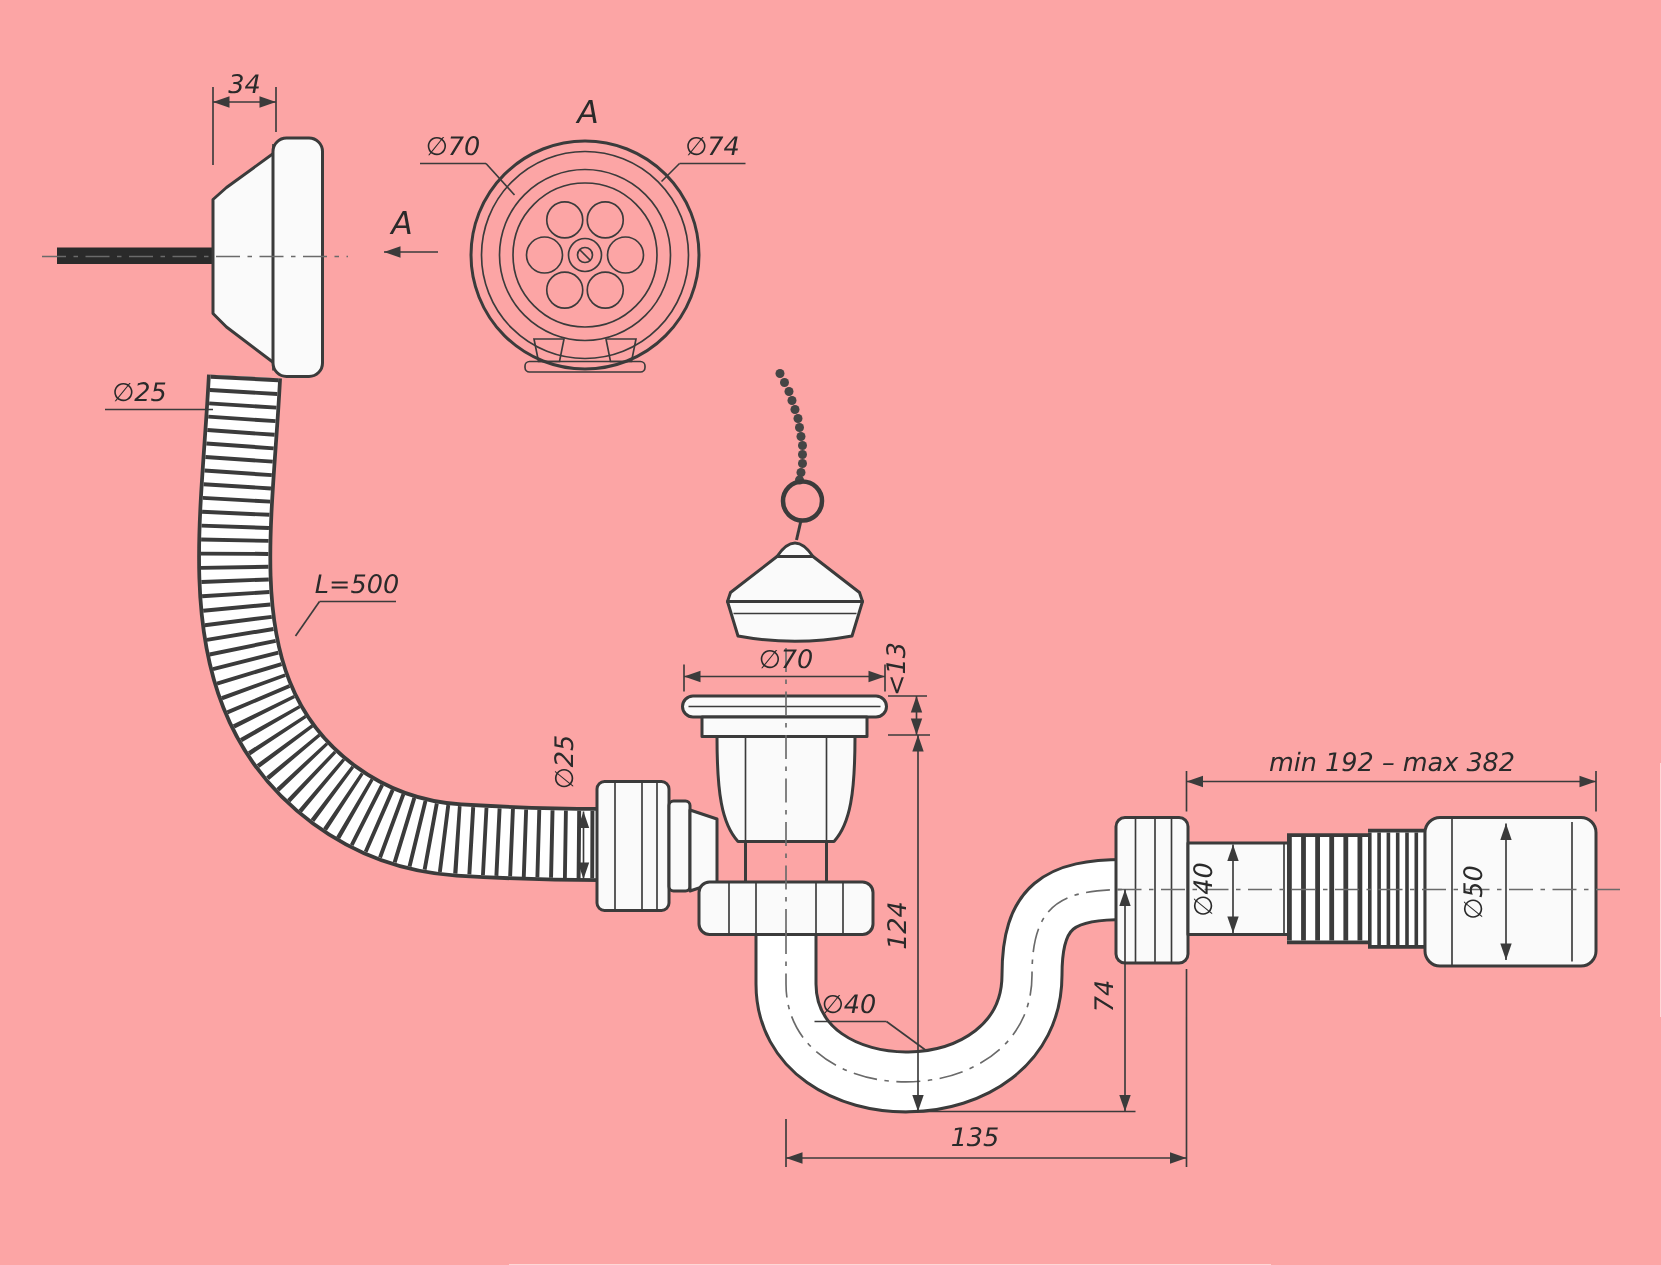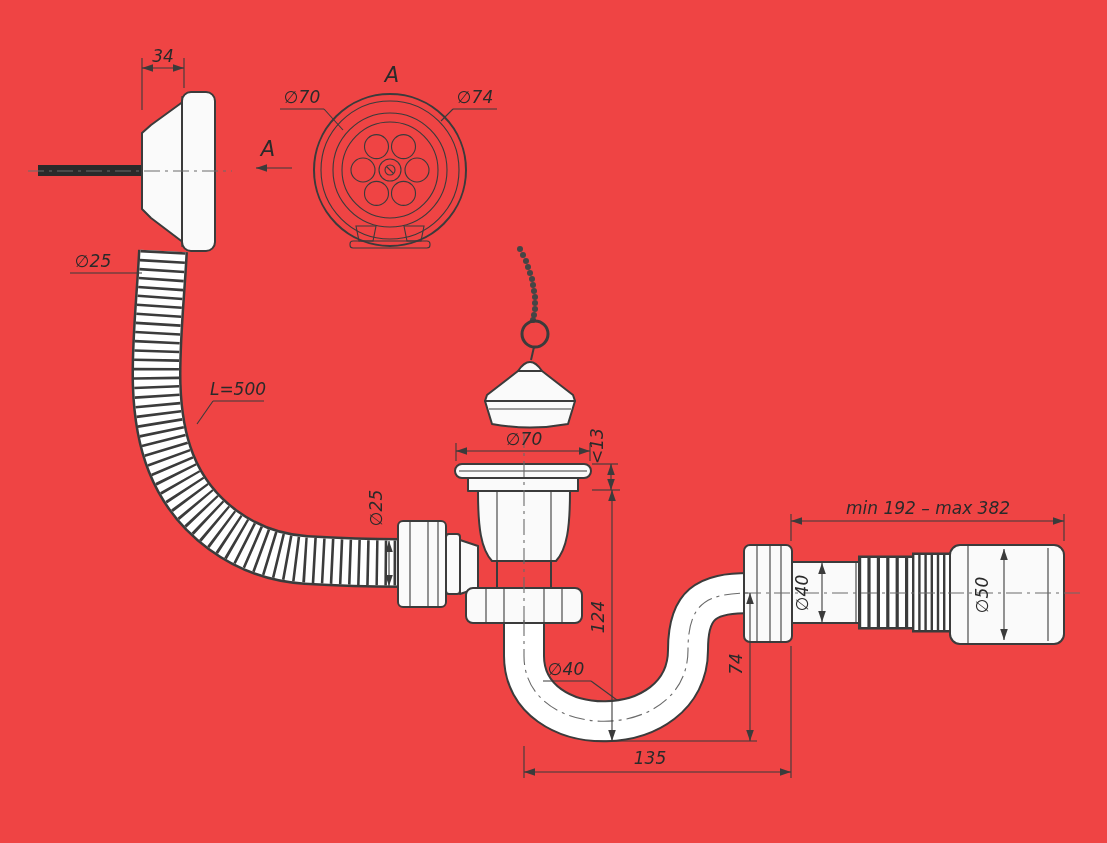--- a/index.html
+++ b/index.html
@@ -1,16 +1,16 @@
 <!DOCTYPE html>
 <html><head>
 <meta charset="utf-8">
 <style>
   html,body{margin:0;padding:0;background:#fff;}
-  .canvas{position:relative;width:1107px;height:843px;background:#ef4444;overflow:hidden;}
+  .canvas{position:relative;width:1107px;height:843px;background:#fca5a5;overflow:hidden;}
   svg{display:block;}
   .s   {stroke:#3b3b3b;stroke-width:2;fill:none;stroke-linejoin:round;}
   .sf  {stroke:#3b3b3b;stroke-width:2;fill:#fafafa;stroke-linejoin:round;}
   .t   {stroke:#3b3b3b;stroke-width:1.1;fill:none;}
   .cl  {stroke:#6a6a6a;stroke-width:1.1;fill:none;stroke-dasharray:16 5 3 5;}
   .dim {stroke:#3b3b3b;stroke-width:1.1;fill:none;}
   .lbl {font:italic 17px "DejaVu Sans",sans-serif;fill:#2a2a2a;}
   .lblA{font:italic 21px "DejaVu Sans",sans-serif;fill:#2a2a2a;}
   .hoseO{stroke:#3b3b3b;stroke-width:50;fill:none;stroke-linecap:butt;stroke-linejoin:round;}
   .hoseC{stroke:#ffffff;stroke-width:45;fill:none;stroke-linecap:butt;stroke-linejoin:round;}

